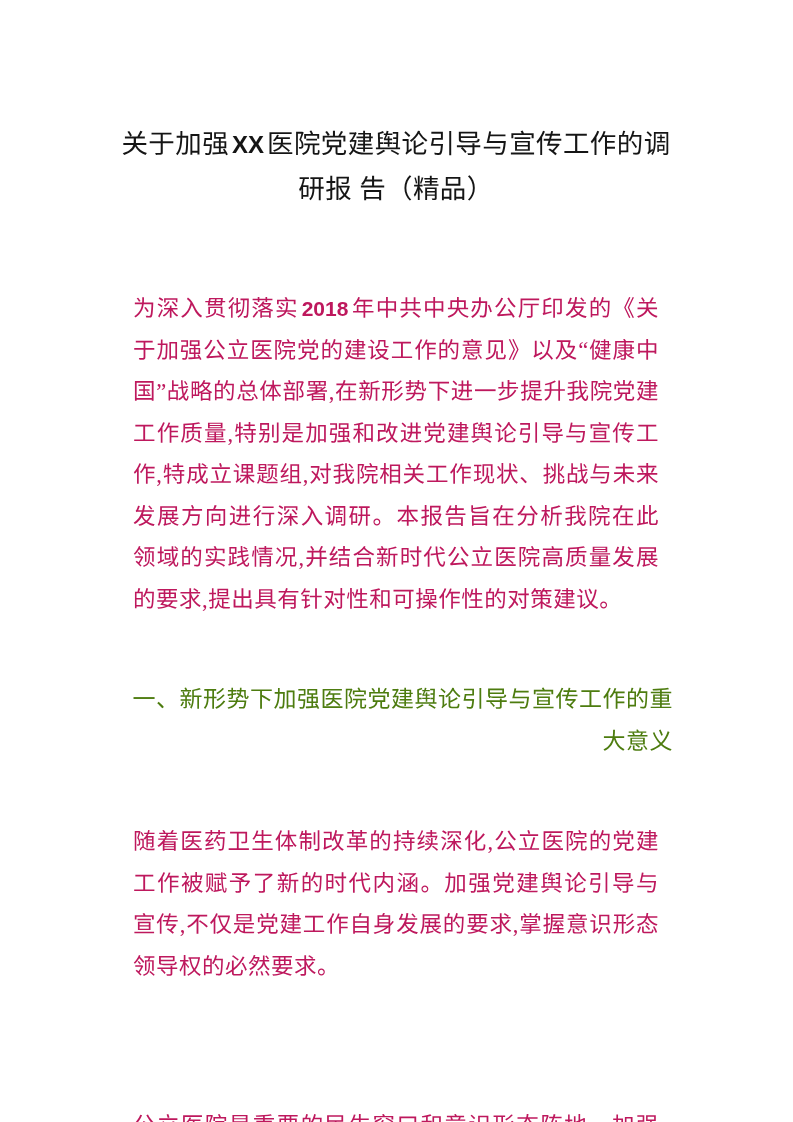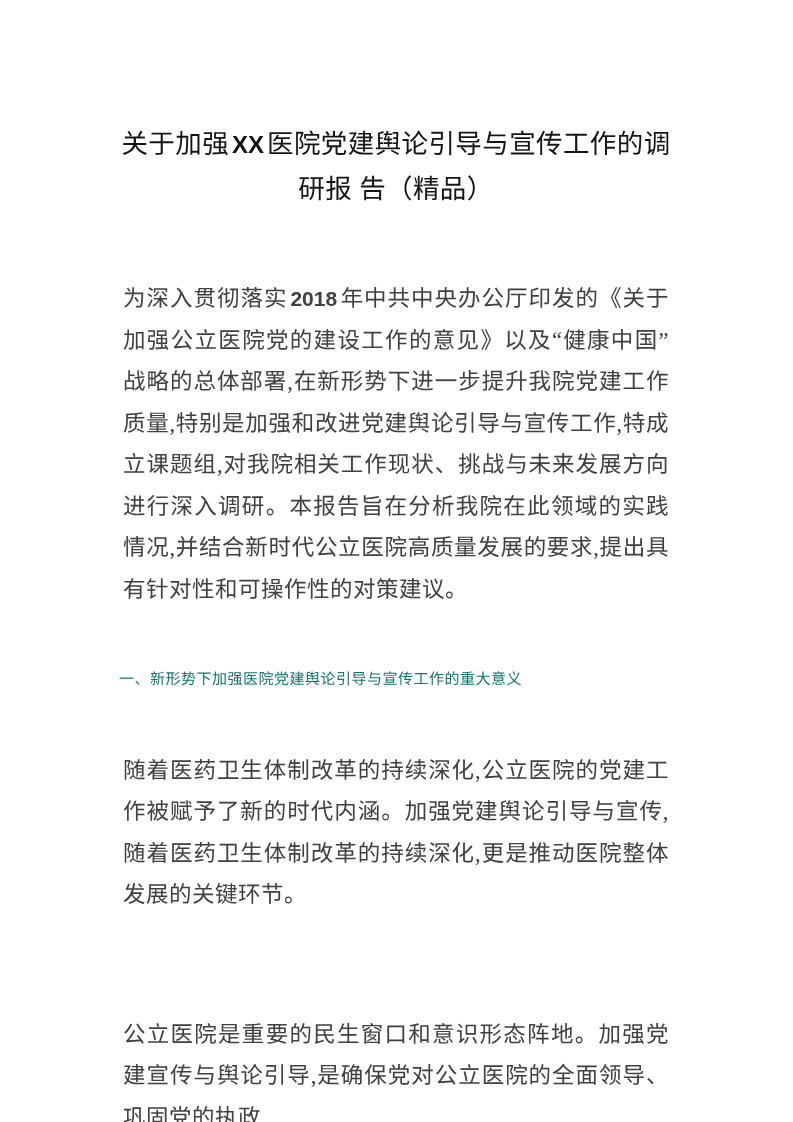--- a/index.html
+++ b/index.html
@@ -39,44 +39,44 @@
     padding-top: 122px;
   }
   .doc-title .latin {
     font-family: "Liberation Sans", "DejaVu Sans", sans-serif;
     font-weight: bold;
     font-size: 24px;
     letter-spacing: 0;
     padding: 0 3px;
   }
   .para {
-    margin: 4px;
+    margin: 14px;
     font-size: 22.5px;
     line-height: 41.5px;
     text-align: justify;
     text-align-last: left;
     text-justify: inter-ideograph;
-    color: #404040;
+    color: #be185d;
     letter-spacing: 0.5px;
     word-break: break-all;
   }
   .para .latin {
     font-family: "Liberation Sans", "DejaVu Sans", sans-serif;
     font-weight: bold;
     font-size: 21px;
     letter-spacing: 0;
     padding: 0 3px;
   }
   .heading {
     margin: 0;
-    font-size: 15px;
+    font-size: 23px;
     font-weight: normal;
     line-height: 41.5px;
-    text-align: left;
-    color: #0f766e;
+    text-align: right;
+    color: #4d7c0f;
     letter-spacing: 0.5px;
   }
   .gap-intro { height: 62px; }
   .gap-block { height: 45px; }
 </style>
 </head>
 <body>
 
 <div class="page">
   <div class="content">
@@ -91,21 +91,21 @@
     <div class="gap-intro"></div>
 
     <p class="para"><span>为深入贯彻落实</span><span class="latin">2018</span><span>年中共中央办公厅印发的《关于加强公立医院党的建设工作的意见》以及“健康中国”战略的总体部署,在新形势下进一步提升我院党建工作质量,特别是加强和改进党建舆论引导与宣传工作,特成立课题组,对我院相关工作现状、挑战与未来发展方向进行深入调研。本报告旨在分析我院在此领域的实践情况,并结合新时代公立医院高质量发展的要求,提出具有针对性和可操作性的对策建议。</span></p>
 
     <div class="gap-block"></div>
 
     <h2 class="heading">一、新形势下加强医院党建舆论引导与宣传工作的重大意义</h2>
 
     <div class="gap-block"></div>
 
-    <p class="para">随着医药卫生体制改革的持续深化,公立医院的党建工作被赋予了新的时代内涵。加强党建舆论引导与宣传,随着医药卫生体制改革的持续深化,更是推动医院整体发展的关键环节。</p>
+    <p class="para">随着医药卫生体制改革的持续深化,公立医院的党建工作被赋予了新的时代内涵。加强党建舆论引导与宣传,不仅是党建工作自身发展的要求,掌握意识形态领导权的必然要求。</p>
 
     <div class="gap-block"></div>
 
 
     <div class="gap-block"></div>
 
     <p class="para">公立医院是重要的民生窗口和意识形态阵地。加强党建宣传与舆论引导,是确保党对公立医院的全面领导、巩固党的执政</p>
 
   </div>
 </div>

